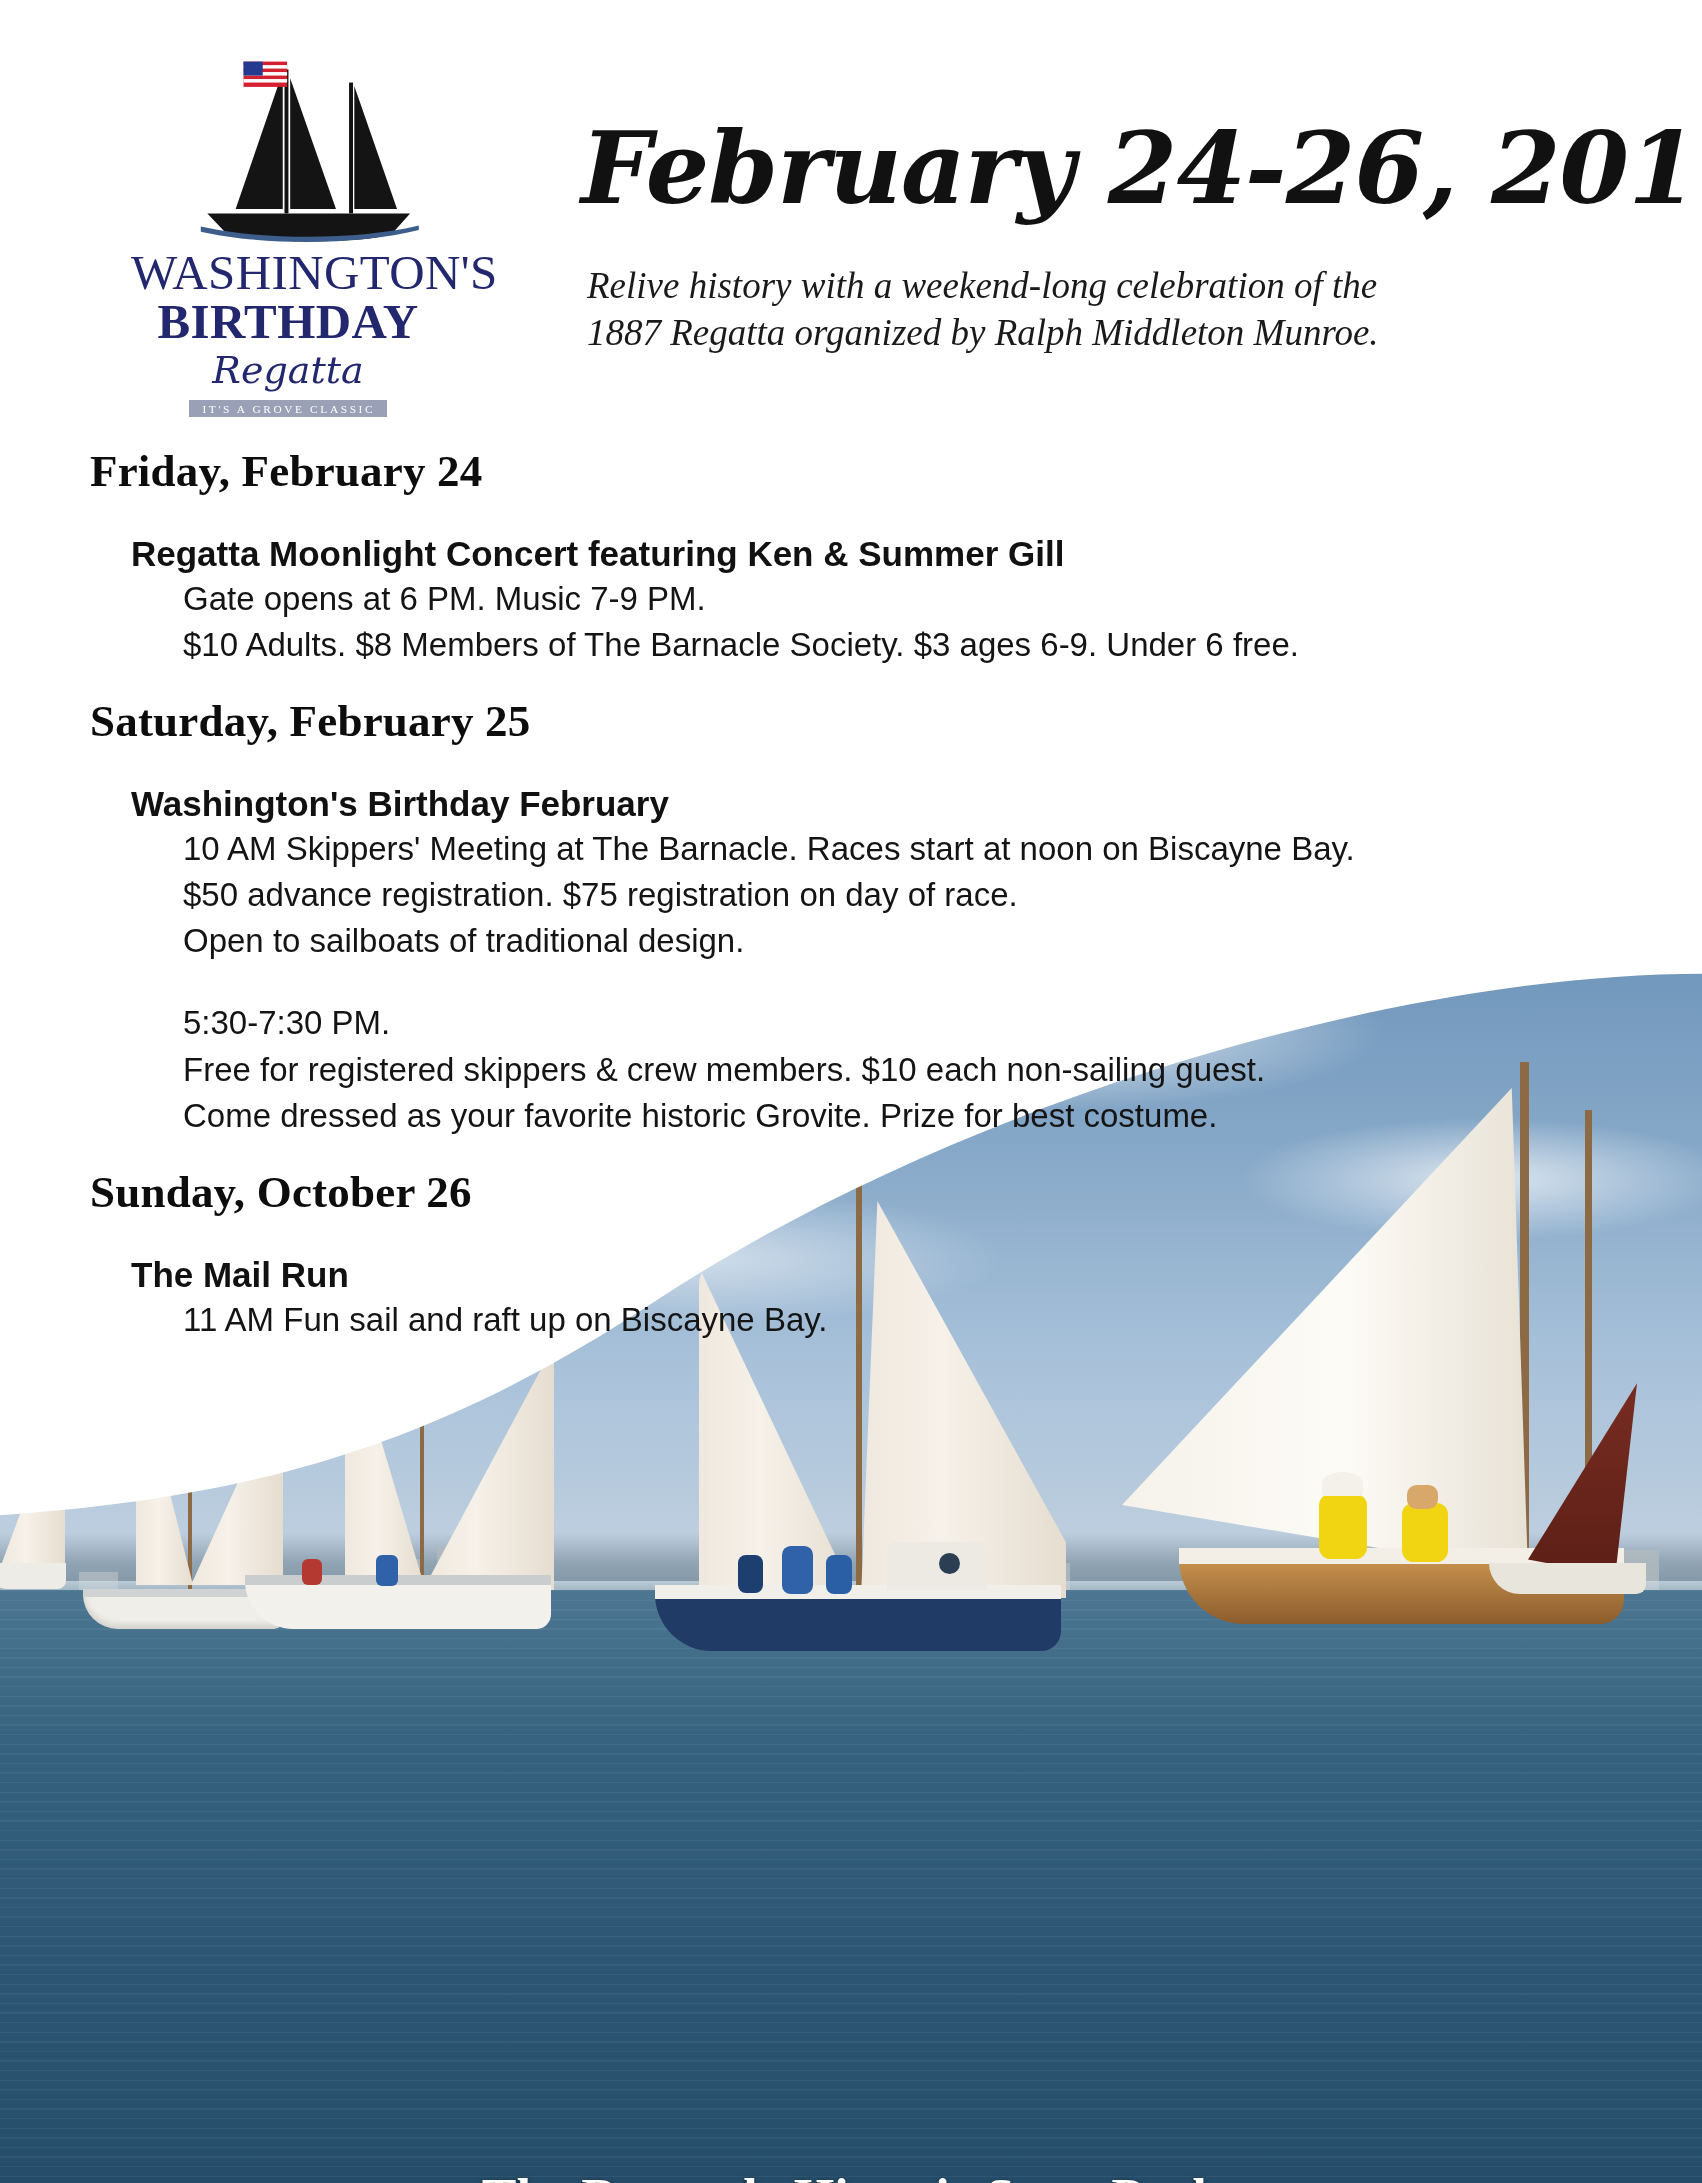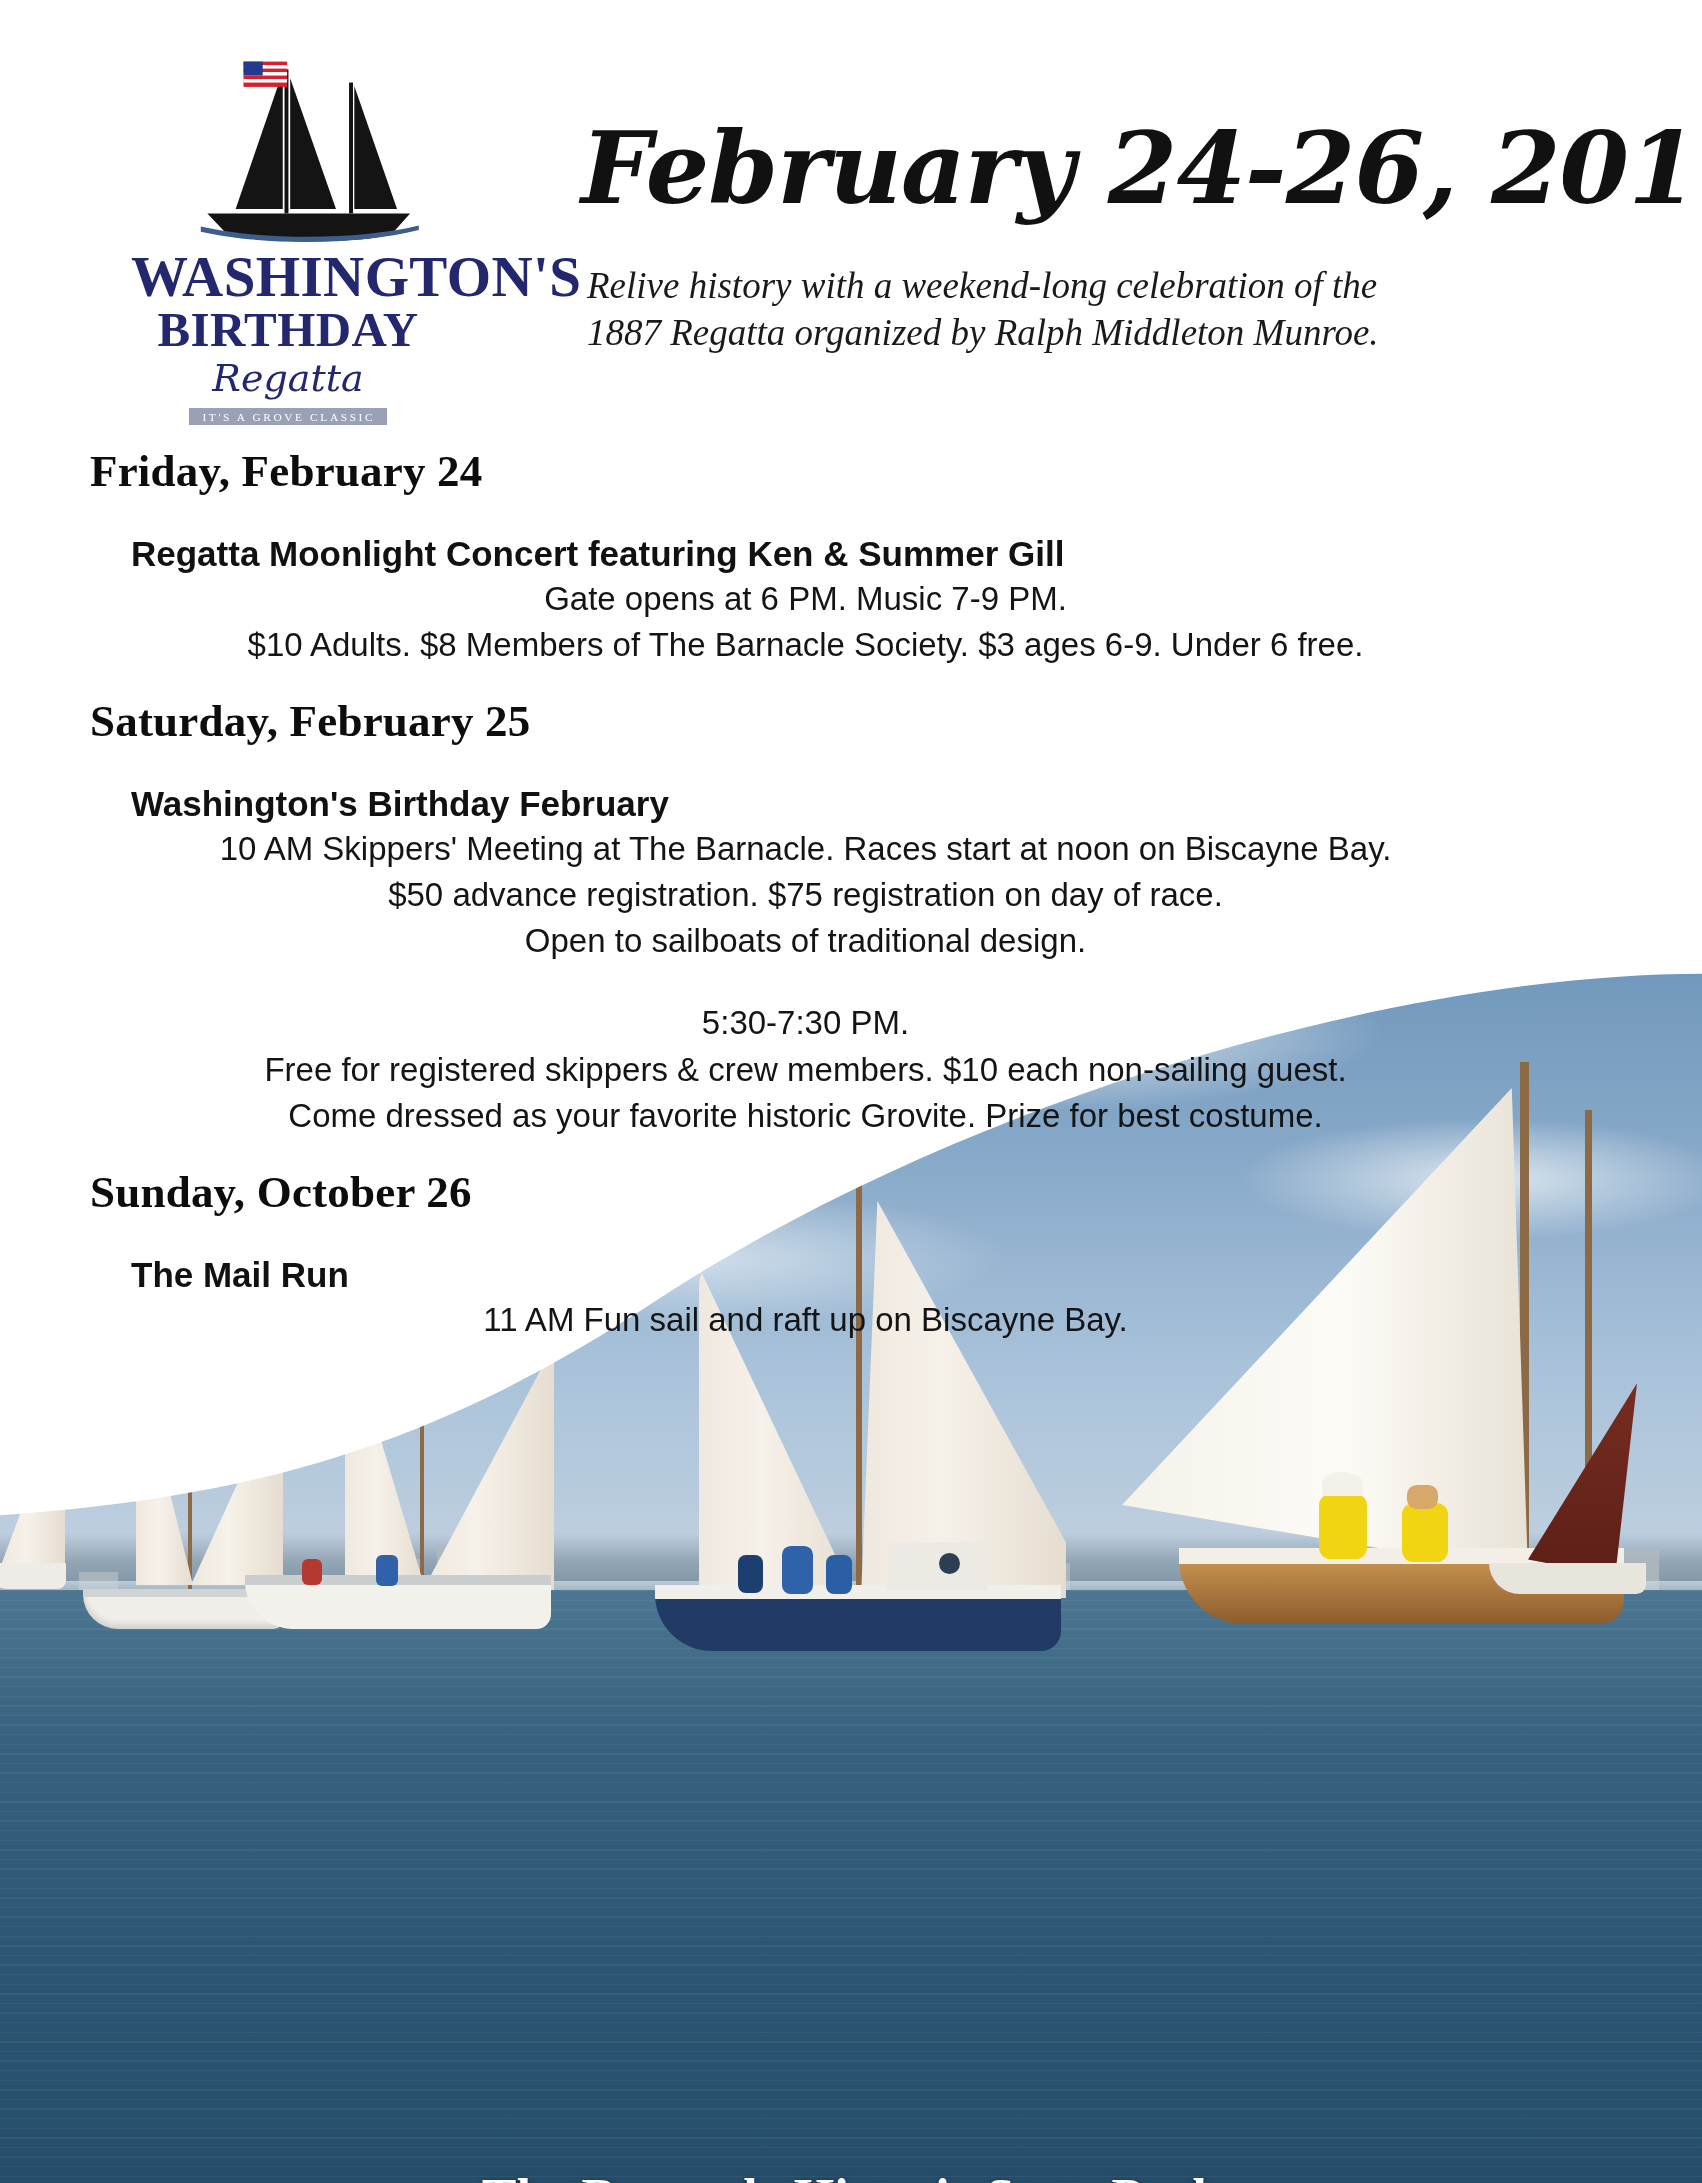--- a/index.html
+++ b/index.html
@@ -103,22 +103,22 @@
   .logo-text {
     position: absolute;
     left: 0;
     top: 196px;
     width: 314px;
     text-align: center;
     color: #23286e;
     font-family: "Liberation Serif", serif;
   }
   .logo-line1 {
-    font-size: 57px;
-    font-weight: bold;
+    font-size: 49px;
+    font-weight: normal;
     letter-spacing: 0.4px;
     line-height: 1.0;
   }
   .logo-line2 {
     font-size: 49px;
     font-weight: bold;
     letter-spacing: 0.4px;
     line-height: 1.0;
   }
   .logo-script {
@@ -194,21 +194,20 @@
     line-height: 1.22;
   }
   .event-lines {
     margin-left: 52px;
   }
   .event-line {
     font-family: "Liberation Sans", sans-serif;
     font-size: 33px;
     color: #141414;
     line-height: 1.40;
-    text-align: center;
   }
 
   
   .footer {
     position: absolute;
     left: 0;
     top: 2166px;
     width: 1703px;
     text-align: center;
     color: #ffffff;

